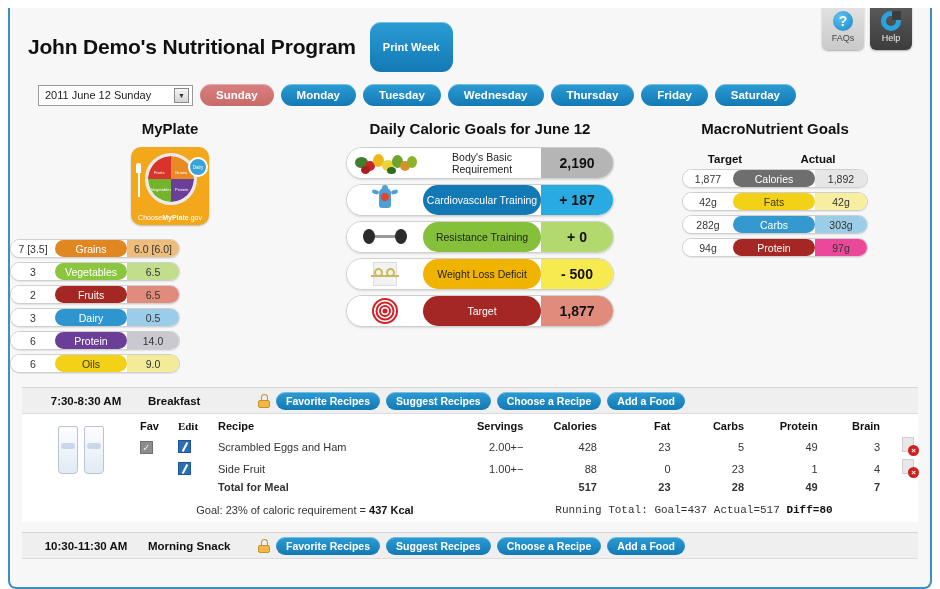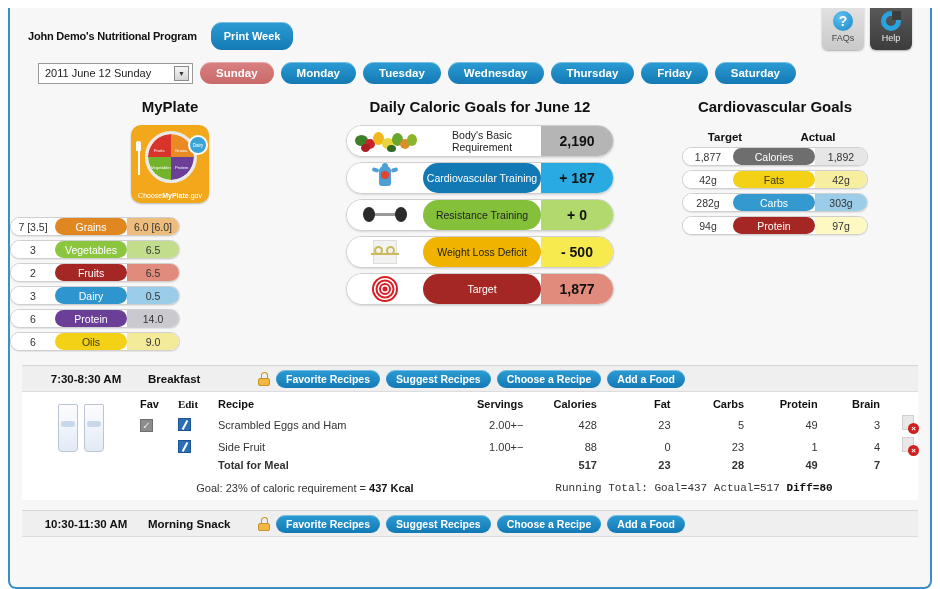--- a/index.html
+++ b/index.html
@@ -34,25 +34,25 @@
     background:radial-gradient(circle at 35% 30%, #5fc0ef, #1887c9);
     color:#fff;font-weight:bold;font-size:14px;line-height:20px;text-align:center;
   }
   .ring {
     width:20px;height:20px;border-radius:50%;
     border:5px solid #29a3e0; position:relative;
   }
   .ring:after{content:"";position:absolute;top:-5px;right:-5px;width:9px;height:9px;background:#3c3c3c;}
   
   .header { padding:14px 0 0 18px; display:flex; align-items:center; gap:14px; }
-  .title { font-size:11px; font-weight:bold; color:#111; letter-spacing:-.2px; }
+  .title { font-size:21px; font-weight:bold; color:#111; letter-spacing:-.2px; }
   .pill {
     display:inline-block; border-radius:11px; color:#fff; font-weight:bold;
     background:linear-gradient(#2c9cd4,#1379b4);
-    padding:8px 13px; font-size:11px; white-space:nowrap;
+    padding:19px 13px; font-size:11px; white-space:nowrap;
     box-shadow:inset 0 1px 0 rgba(255,255,255,.35);
   }
   .daybar { display:flex; align-items:center; gap:7px; padding:12px 0 0 28px; }
   .dateselect {
     width:155px; height:21px; background:#fff; border:1px solid #9a9a9a;
     display:flex; align-items:center; justify-content:space-between;
     padding:0 3px 0 6px; font-size:11px; color:#222;
   }
   .selarrow {
     width:15px;height:15px;background:linear-gradient(#f6f6f6,#d4d4d4);
@@ -367,21 +367,21 @@
               </div>
           </div>
           <div class="lbl2" style="background:#a52724">Target</div>
           <div class="val" style="background:#e08b7c">1,877</div>
         </div>
 
       </div>
     </div>
 
     <div class="panel p3">
-      <h2>Cardiovascular Goals</h2>
+      <h2>MacroNutrient Goals</h2>
 
       <div class="macro-head">
         <span class="t">Target</span>
         <span class="a">Actual</span>
       </div>
       <div class="macro-rows">
         <div class="row3">
           <div class="c-l">1,877</div>
           <div class="c-m" style="background:#6e6e6e">Calories</div>
           <div class="c-r" style="background:#e6e6e6">1,892</div>
@@ -392,21 +392,21 @@
           <div class="c-r" style="background:#f7eea0">42g</div>
         </div>
         <div class="row3">
           <div class="c-l">282g</div>
           <div class="c-m" style="background:#3399cf">Carbs</div>
           <div class="c-r" style="background:#9ccde8">303g</div>
         </div>
         <div class="row3">
           <div class="c-l">94g</div>
           <div class="c-m" style="background:#a52724">Protein</div>
-          <div class="c-r" style="background:#fef9c3">97g</div>
+          <div class="c-r" style="background:#ec4899">97g</div>
         </div>
       </div>
     </div>
   </div>
 
   <div class="meal">
     <div class="mealbar">
       <div class="mealtime">7:30-8:30 AM</div>
       <div class="mealname">Breakfast</div>
       <div class="lock">

